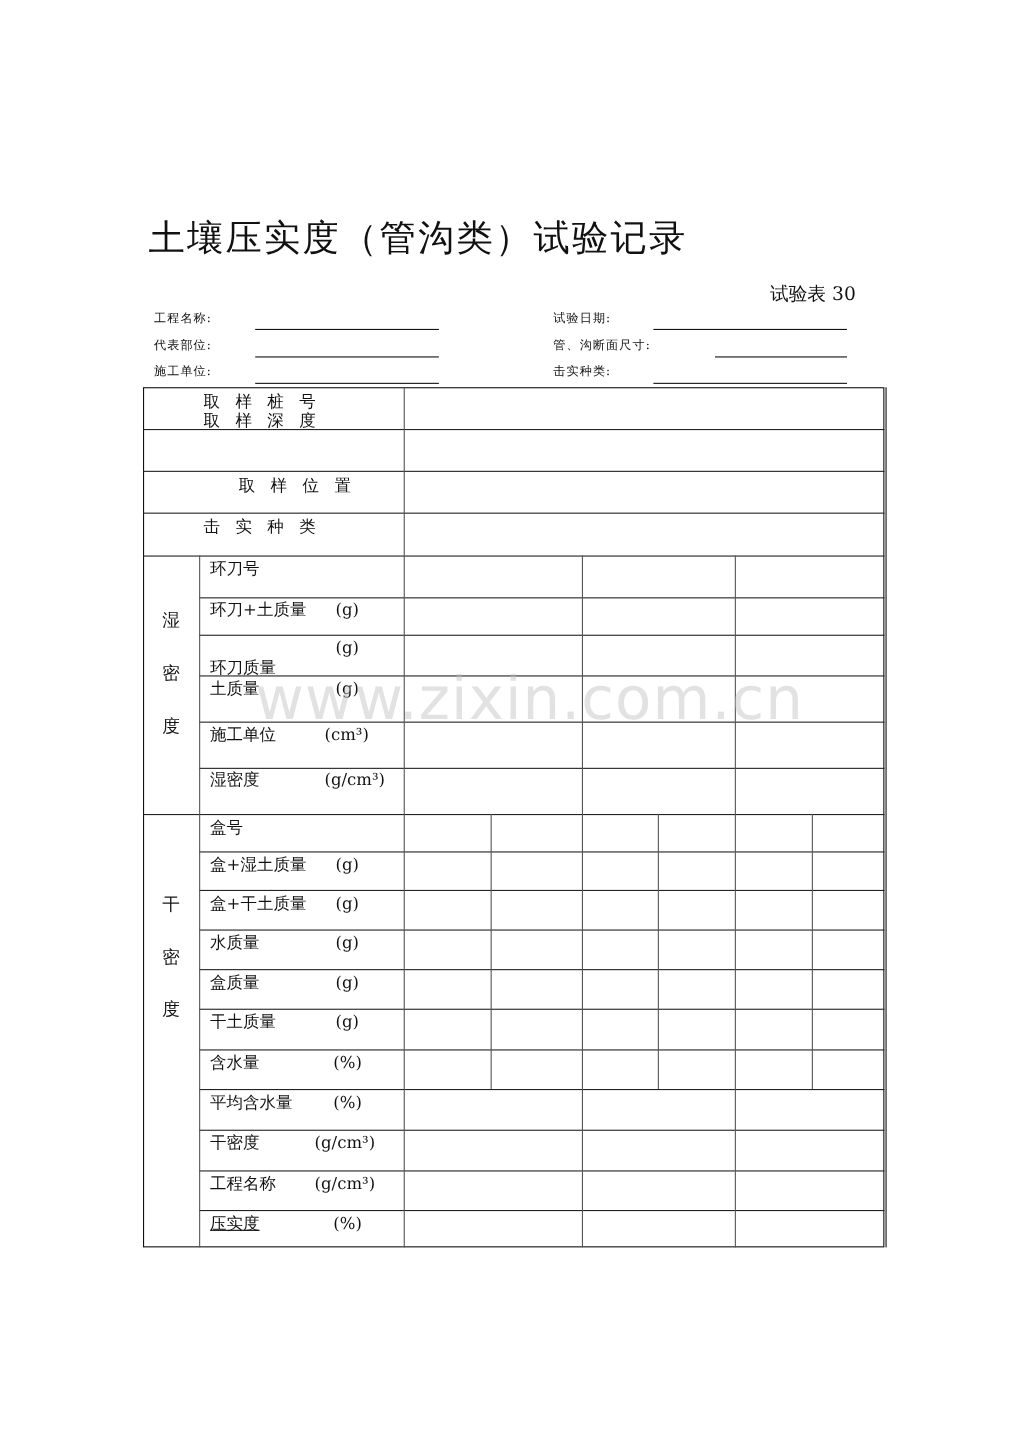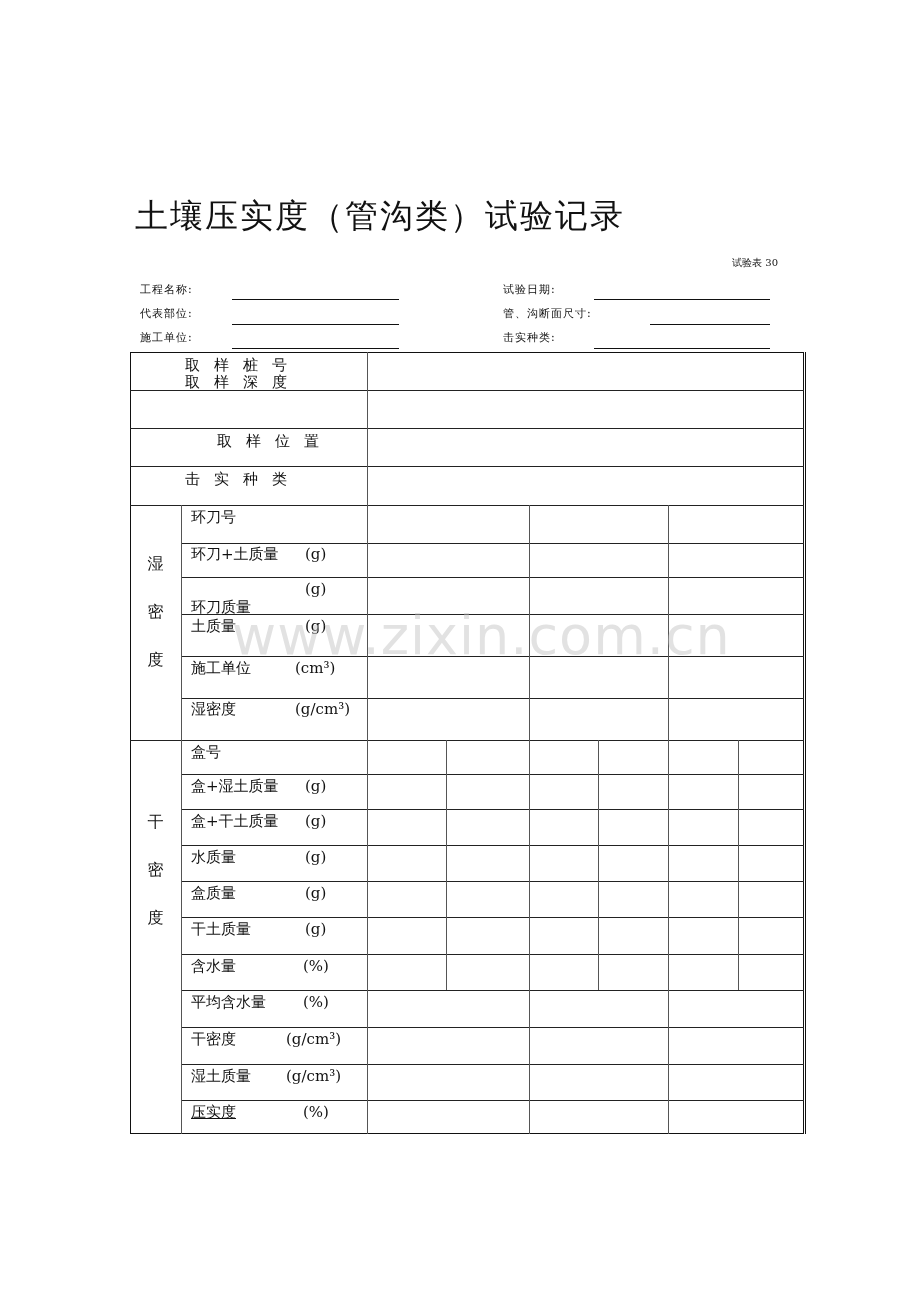--- a/index.html
+++ b/index.html
@@ -1,20 +1,20 @@
 <!DOCTYPE html>
 <html><head>
 <meta charset="utf-8">
 <style>
   html, body { margin: 0; padding: 0; background: #ffffff; }
   body { width: 920px; height: 1302px; position: relative; overflow: hidden;
          font-family: "DejaVu Serif", "Liberation Serif", serif; color: #111; }
   .title { position: absolute; left: 0; width: 760px; top: 194px; text-align: center;
            font-size: 33px; letter-spacing: 2px; font-family: "DejaVu Sans", sans-serif; font-weight: normal; }
-  .formno { position: absolute; right: 142px; top: 256px; font-size: 10px; }
+  .formno { position: absolute; right: 142px; top: 256px; font-size: 17px; }
   .meta-row { position: absolute; font-size: 11px; letter-spacing: 1px; white-space: nowrap; }
   .meta-line { position: absolute; height: 0; border-bottom: 1.5px solid #111; }
   .cell { position: absolute; box-sizing: border-box; }
   .hl { position: absolute; height: 0; border-top: 1.5px solid #222; }
   .vl { position: absolute; width: 0; border-left: 1.5px solid #555; }
   .lbl { position: absolute; font-size: 15px; white-space: pre; line-height: 18px; }
   .spaced { letter-spacing: 14px; }
   .side { position: absolute; font-size: 16px; line-height: 48px; width: 51px; text-align: center; }
   .watermark { position: absolute; left: 232px; top: 604px; font-family: "DejaVu Sans", sans-serif;
                font-size: 54px; color: rgba(190,190,190,0.45); letter-spacing: 1px; pointer-events: none; }
@@ -135,21 +135,21 @@
 
   <div class="lbl" style="left:191px; top:957px;">含水量</div>
   <div class="lbl" style="left:303px; top:957px;">(%)</div>
 
   <div class="lbl" style="left:191px; top:993px;">平均含水量</div>
   <div class="lbl" style="left:303px; top:993px;">(%)</div>
 
   <div class="lbl" style="left:191px; top:1030px;">干密度</div>
   <div class="lbl" style="left:286px; top:1030px;">(g/cm³)</div>
 
-  <div class="lbl" style="left:191px; top:1067px;">湿土质量</div>
+  <div class="lbl" style="left:191px; top:1067px;">工程名称</div>
   <div class="lbl" style="left:286px; top:1067px;">(g/cm³)</div>
 
   <div class="lbl" style="left:191px; top:1103px;text-decoration:underline;">压实度</div>
   <div class="lbl" style="left:303px; top:1103px;">(%)</div>
 
   <div class="watermark">www.zixin.com.cn</div>
 
 </div>
 
 </body></html>

